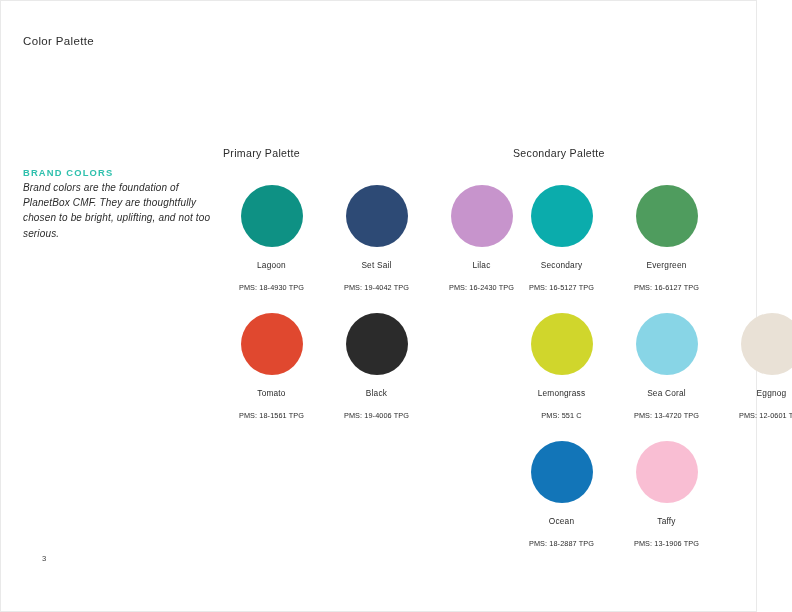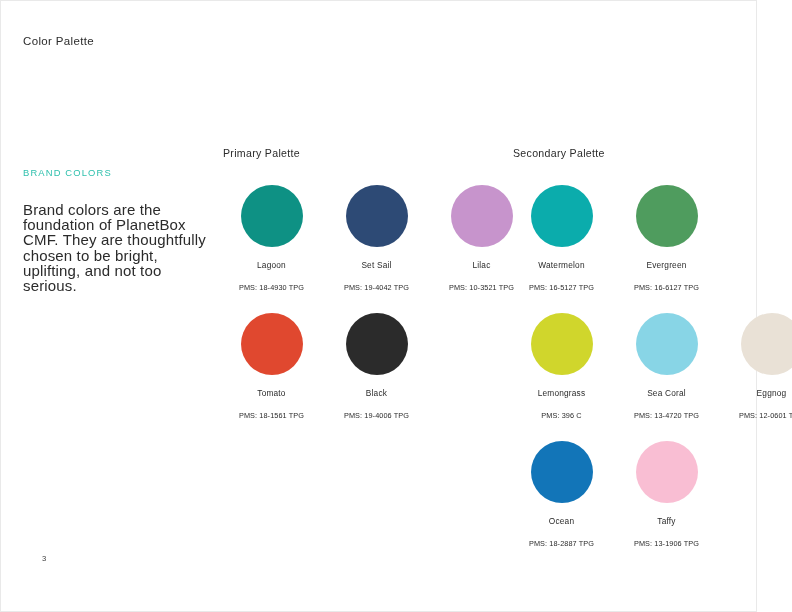--- a/index.html
+++ b/index.html
@@ -39,31 +39,32 @@
 
   
   .intro {
     position: absolute;
     left: 22px;
     top: 166px;
     width: 196px;
   }
   .intro-heading {
     font-size: 9.4px;
-    font-weight: 400;
+    font-weight: 700;
     letter-spacing: 1.15px;
     color: #2fc0ad;
-    margin-bottom: 24px;
+    margin-bottom: 2px;
     white-space: nowrap;
   }
   .intro-body {
-    font-size: 15px;
+    font-size: 10px;
     line-height: 15.2px;
     color: #2b2b2b;
     letter-spacing: 0.15px;
+    font-style: italic;
   }
 
   
   .palette-col {
     position: absolute;
     top: 146px;
   }
   .palette-col.primary   { left: 222px; }
   .palette-col.secondary { left: 512px; }
 
@@ -140,21 +141,21 @@
         <div class="swatch-code">PMS: 18-4930 TPG</div>
       </div>
       <div class="swatch">
         <span class="swatch-dot" style="background-color: rgb(45, 74, 117);"></span>
         <div class="swatch-name">Set Sail</div>
         <div class="swatch-code">PMS: 19-4042 TPG</div>
       </div>
       <div class="swatch">
         <span class="swatch-dot" style="background-color: rgb(199, 148, 204);"></span>
         <div class="swatch-name">Lilac</div>
-        <div class="swatch-code">PMS: 10-3521 TPG</div>
+        <div class="swatch-code">PMS: 16-2430 TPG</div>
       </div>
     </div>
 
     <div class="swatch-row">
       <div class="swatch">
         <span class="swatch-dot" style="background-color: rgb(224, 72, 47);"></span>
         <div class="swatch-name">Tomato</div>
         <div class="swatch-code">PMS: 18-1561 TPG</div>
       </div>
       <div class="swatch">
@@ -164,35 +165,35 @@
       </div>
     </div>
   </div>
 
   <div class="palette-col secondary">
     <div class="palette-title">Secondary Palette</div>
 
     <div class="swatch-row">
       <div class="swatch">
         <span class="swatch-dot" style="background-color: rgb(11, 172, 172);"></span>
-        <div class="swatch-name">Watermelon</div>
+        <div class="swatch-name">Secondary</div>
         <div class="swatch-code">PMS: 16-5127 TPG</div>
       </div>
       <div class="swatch">
         <span class="swatch-dot" style="background-color: rgb(79, 156, 94);"></span>
         <div class="swatch-name">Evergreen</div>
         <div class="swatch-code">PMS: 16-6127 TPG</div>
       </div>
     </div>
 
     <div class="swatch-row">
       <div class="swatch">
         <span class="swatch-dot" style="background-color: rgb(208, 214, 44);"></span>
         <div class="swatch-name">Lemongrass</div>
-        <div class="swatch-code">PMS: 396 C</div>
+        <div class="swatch-code">PMS: 551 C</div>
       </div>
       <div class="swatch">
         <span class="swatch-dot" style="background-color: rgb(136, 213, 230);"></span>
         <div class="swatch-name">Sea Coral</div>
         <div class="swatch-code">PMS: 13-4720 TPG</div>
       </div>
       <div class="swatch">
         <span class="swatch-dot" style="background-color: rgb(233, 225, 214);"></span>
         <div class="swatch-name">Eggnog</div>
         <div class="swatch-code">PMS: 12-0601 TPG</div>

